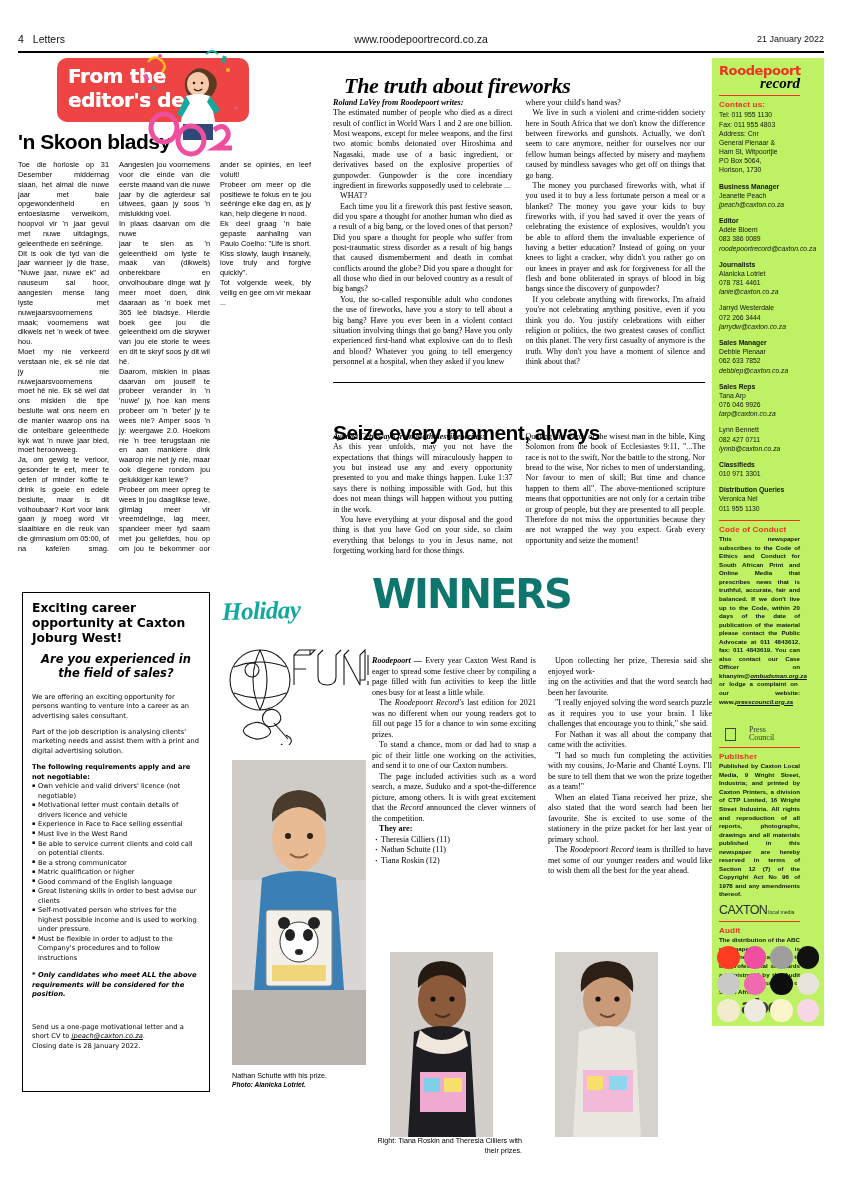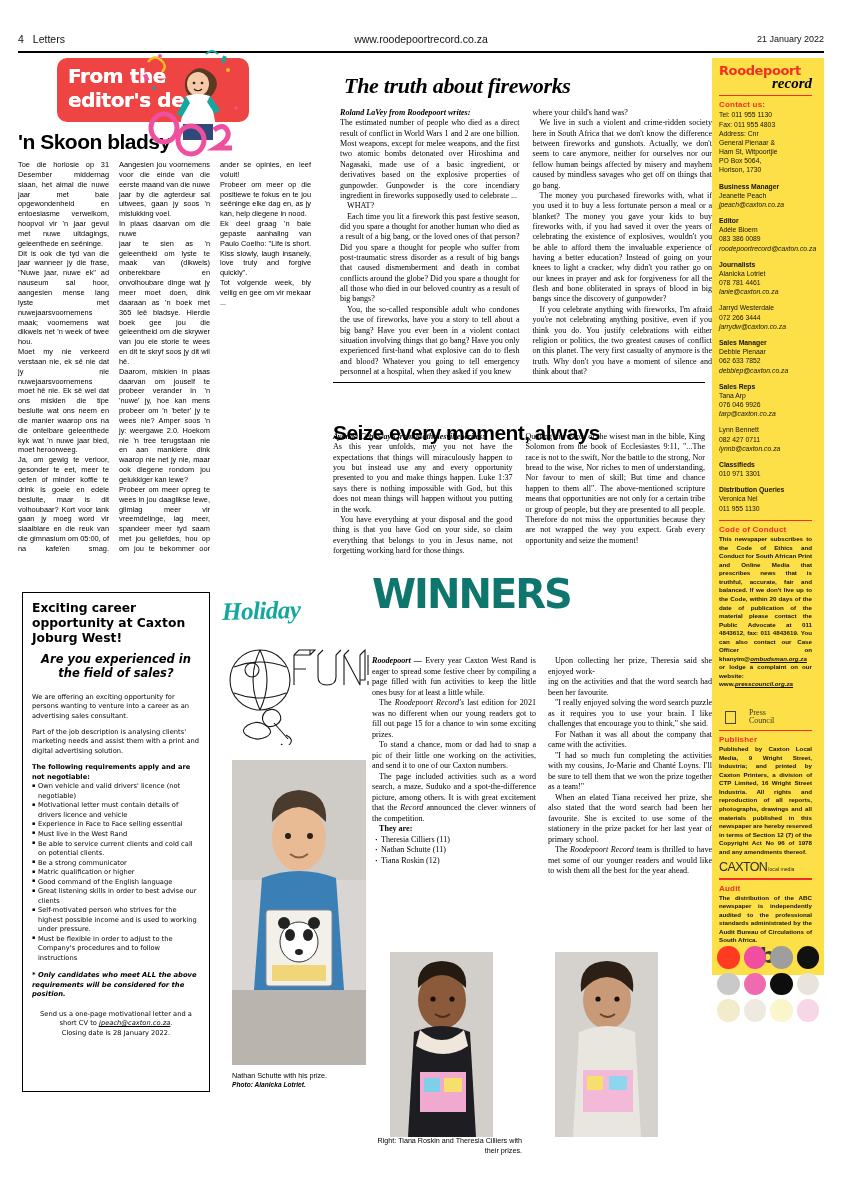--- a/index.html
+++ b/index.html
@@ -78,36 +78,36 @@
 
   
   .fw-head {
     position:absolute; left:344px; top:60px; width:372px;
     font-family:"Liberation Serif", serif;
     font-size: 22px; line-height:1;
     letter-spacing:-0.3px;
     font-style:italic;
   }
   .fw-cols {
-    position:absolute; left:333px; top:108px; width:372px; height:278px;
-    column-count:2; column-gap:13px;margin-left:7px;
+    position:absolute; left:333px; top:98px; width:372px; height:278px;
+    column-count:2; column-gap:13px;
   }
   .seize-rule { position:absolute; left:333px; top:382px; width:372px; height:1px; background:#000; }
   .seize-head {
     position:absolute; left:333px; top:405px; width:372px;
     font-family:"Liberation Sans", sans-serif;
     font-size: 21px; line-height:1; letter-spacing:-0.6px;
   }
   .seize-cols {
     position:absolute; left:333px; top:432px; width:372px; height:145px;
     column-count:2; column-gap:13px;
   }
 
   
-  .rail { position:absolute; left:712px; top:58px; width:112px; background:#fde047; padding:6px 12px 8px 7px; }
+  .rail { position:absolute; left:712px; top:58px; width:112px; background:#bef264; padding:6px 24px 8px 7px; }
   .rail-logo-top {
     font-family:"DejaVu Sans", sans-serif; font-weight:bold;
     color:#ee3124; font-size:13px; letter-spacing:-0.4px; line-height:1;
   }
   .rail-logo-bot {
     font-family:"Liberation Serif", serif; font-weight:bold; font-style:italic;
     color:#000; font-size:15px; line-height:1; text-align:right; margin-top:-1px;
   }
   .rail-hr { height:1.4px; background:#ee3124; margin:4px 0 4px 0; }
   .rail-h { color:#ee3124; font-size:8px; font-weight:bold; letter-spacing:.2px; margin-bottom:1px; }
@@ -133,21 +133,21 @@
     border:1.4px solid #000; background:#fff; padding:8px 9px;
     font-family:"DejaVu Sans", sans-serif;
   }
   .ad-h1 { text-align:left; font-weight:bold; font-size:12.3px; line-height:1.22; }
   .ad-h2 { text-align:center; font-weight:bold; font-style:italic; font-size:11.5px; line-height:1.2; margin-top:7px; }
   .ad-p { font-size:6.7px; line-height:1.42; margin-top:12px; }
   .ad-sub { font-size:6.7px; font-weight:bold; line-height:1.42; margin-top:7px; }
   .ad-li { font-size:6.7px; line-height:1.42; padding-left:6px; position:relative; }
   .ad-li::before { content:"▪"; position:absolute; left:0; top:-0.5px; font-size:5px; }
   .ad-star { font-size:6.8px; font-weight:bold; font-style:italic; line-height:1.4; margin-top:8px; }
-  .ad-foot { font-size:6.7px; line-height:1.45; margin-top:10px; text-align:center; }
+  .ad-foot { font-size:6.7px; line-height:1.45; margin-top:23px; }
   .ad-foot .u { text-decoration:underline; font-style:italic; }
 
   
   .holiday { position:absolute; left:222px; top:596px; width:145px; }
   .holiday-word {
     font-family:"Liberation Serif", serif; font-style:italic; font-weight:bold;
     font-size:25px; color:#13a89e; letter-spacing:-0.5px;
     transform: rotate(-1.5deg);
   }
   .fun-art { position:absolute; left:222px; top:625px; width:150px; height:120px; }

